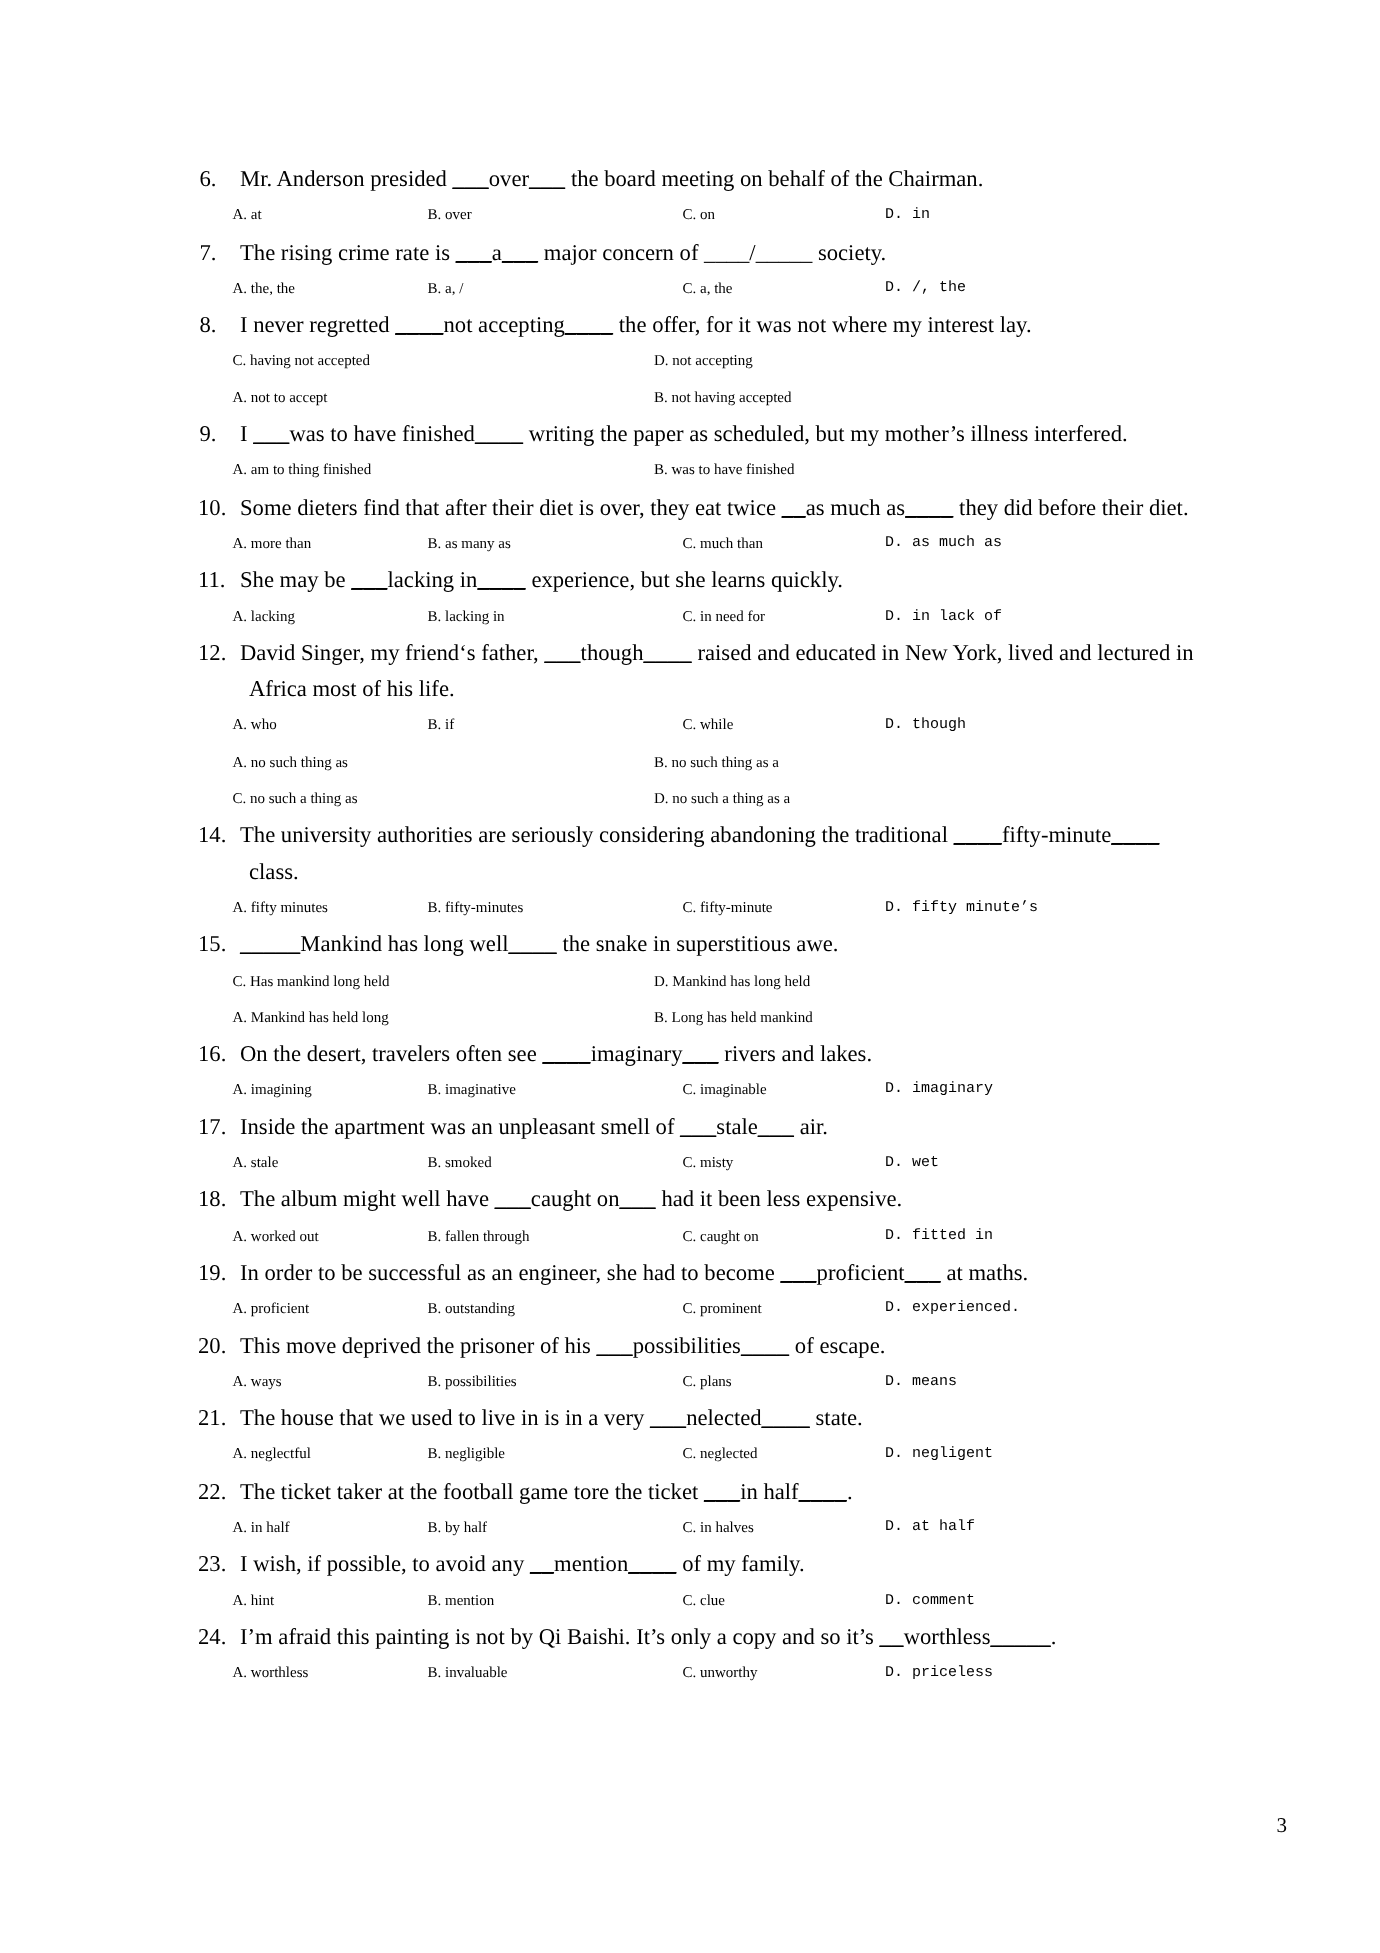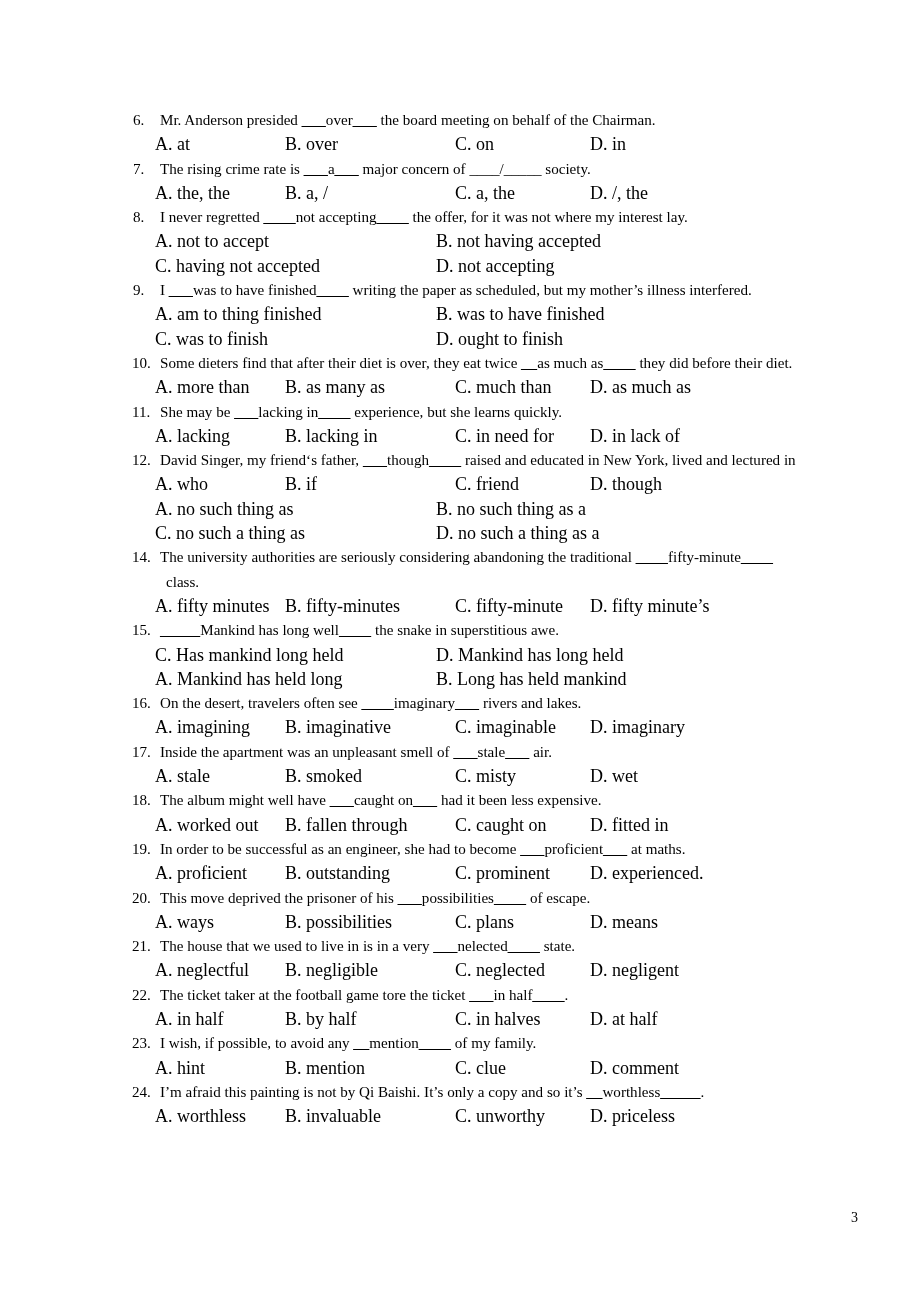--- a/index.html
+++ b/index.html
@@ -54,39 +54,39 @@
   .stem.wide .num { left: -1px; }
 
   .cont {
     font-size: 15.1px;
     line-height: 24.3px;
     padding-left: 33px;
   }
 
   
   .opts {
-    font-size: 18px;
+    font-size: 10px;
     line-height: 24.3px;
     position: relative;
     height: 24.3px;
     padding-left: 0;
   }
   .opts.two {
     height: 24.3px;
   }
   .opt {
     position: absolute;
     top: 0;
     white-space: nowrap;
   }
   
   .c1 { left: 22px; }
   .c2 { left: 152px; text-align: right; }
   .c3 { left: 322px; }
-  .c4 { left: 457px; }
+  .c4 { left: 457px; font-family: Liberation Mono, monospace; }
   
   .h1 { left: 22px; }
   .h2 { left: 303px; }
 
   .u {
     text-decoration-skip-ink: none;
   }
   .blank {
     text-decoration: underline;
     text-decoration-skip-ink: none;
@@ -120,37 +120,33 @@
         <div class="opts">
           <span class="opt c1">A. the, the</span>
           <span class="opt c2">B. a, /</span>
           <span class="opt c3">C. a, the</span>
           <span class="opt c4">D. /, the</span>
         </div>
       </div>
       <div class="q">
         <div class="stem"><span class="num">8.</span><span>I never regretted </span><span class="blank">____</span><span class="u">not accepting</span><span class="blank">____</span><span> the offer, for it was not where my interest lay.</span></div>
         <div class="opts two">
+          <span class="opt h1">C. having not accepted</span>
+          <span class="opt h2">D. not accepting</span>
+        </div>
+        <div class="opts two">
           <span class="opt h1">A. not to accept</span>
           <span class="opt h2">B. not having accepted</span>
         </div>
-        <div class="opts two">
-          <span class="opt h1">C. having not accepted</span>
-          <span class="opt h2">D. not accepting</span>
-        </div>
       </div>
       <div class="q">
         <div class="stem"><span class="num">9.</span><span>I </span><span class="blank">___</span><span class="u">was to have finished</span><span class="blank">____</span><span> writing the paper as scheduled, but my mother’s illness interfered.</span></div>
         <div class="opts two">
           <span class="opt h1">A. am to thing finished</span>
           <span class="opt h2">B. was to have finished</span>
-        </div>
-        <div class="opts two">
-          <span class="opt h1">C. was to finish</span>
-          <span class="opt h2">D. ought to finish</span>
         </div>
       </div>
       <div class="q">
         <div class="stem wide"><span class="num">10.</span><span>Some dieters find that after their diet is over, they eat twice </span><span class="blank">__</span><span class="u">as much as</span><span class="blank">____</span><span> they did before their diet.</span></div>
         <div class="opts">
           <span class="opt c1">A. more than</span>
           <span class="opt c2">B. as many as</span>
           <span class="opt c3">C. much than</span>
           <span class="opt c4">D. as much as</span>
         </div>
@@ -159,24 +155,25 @@
         <div class="stem wide"><span class="num">11.</span><span>She may be </span><span class="blank">___</span><span class="u">lacking in</span><span class="blank">____</span><span> experience, but she learns quickly.</span></div>
         <div class="opts">
           <span class="opt c1">A. lacking</span>
           <span class="opt c2">B. lacking in</span>
           <span class="opt c3">C. in need for</span>
           <span class="opt c4">D. in lack of</span>
         </div>
       </div>
       <div class="q">
         <div class="stem wide"><span class="num">12.</span><span>David Singer, my friend‘s father, </span><span class="blank">___</span><span class="u">though</span><span class="blank">____</span><span> raised and educated in New York, lived and lectured in</span></div>
+        <div class="cont">Africa most of his life.</div>
         <div class="opts">
           <span class="opt c1">A. who</span>
           <span class="opt c2">B. if</span>
-          <span class="opt c3">C. friend</span>
+          <span class="opt c3">C. while</span>
           <span class="opt c4">D. though</span>
         </div>
       </div>
       <div class="q">
         <div class="opts two">
           <span class="opt h1">A. no such thing as</span>
           <span class="opt h2">B. no such thing as a</span>
         </div>
         <div class="opts two">
           <span class="opt h1">C. no such a thing as</span>

